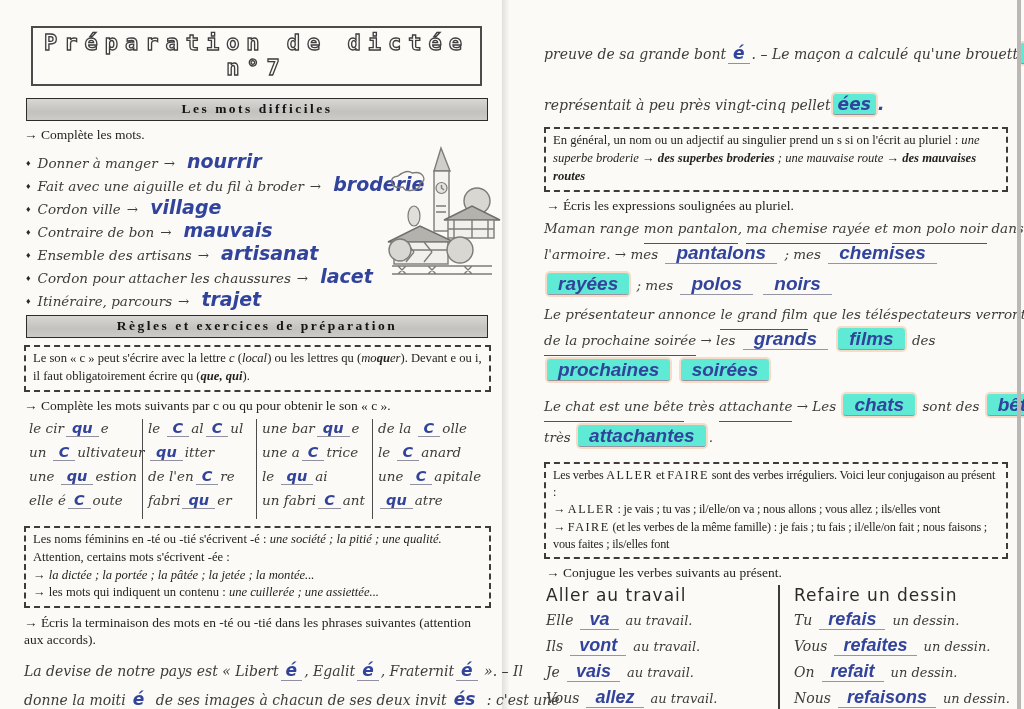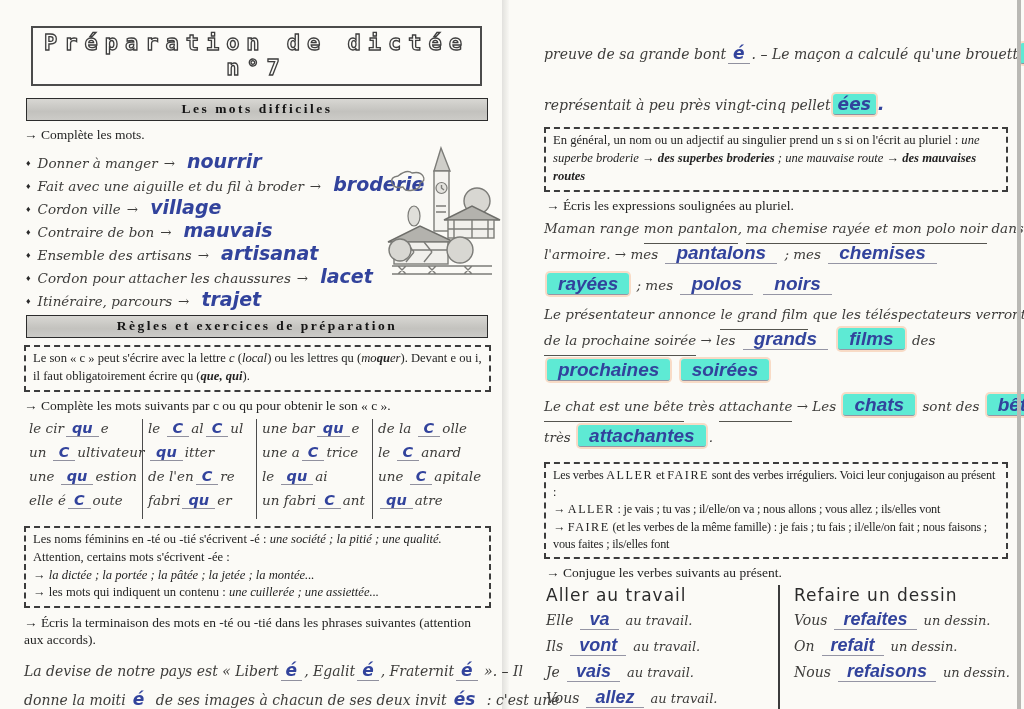--- a/index.html
+++ b/index.html
@@ -259,20 +259,25 @@
       </div>
       <div class="conj-row">
         <span class="cursive pron">Vous</span>
         <span class="hwL">allez</span>
         <span class="cursive tail">au travail.</span>
       </div>
     </div>
     <div class="conj-col conj-col-r">
       <div class="conj-h">Refaire un dessin</div>
       <div class="conj-row">
+        <span class="cursive pron">Tu</span>
+        <span class="hwL">refais</span>
+        <span class="cursive tail">un dessin.</span>
+      </div>
+      <div class="conj-row">
         <span class="cursive pron">Vous</span>
         <span class="hwL">refaites</span>
         <span class="cursive tail">un dessin.</span>
       </div>
       <div class="conj-row">
         <span class="cursive pron">On</span>
         <span class="hwL">refait</span>
         <span class="cursive tail">un dessin.</span>
       </div>
       <div class="conj-row">

